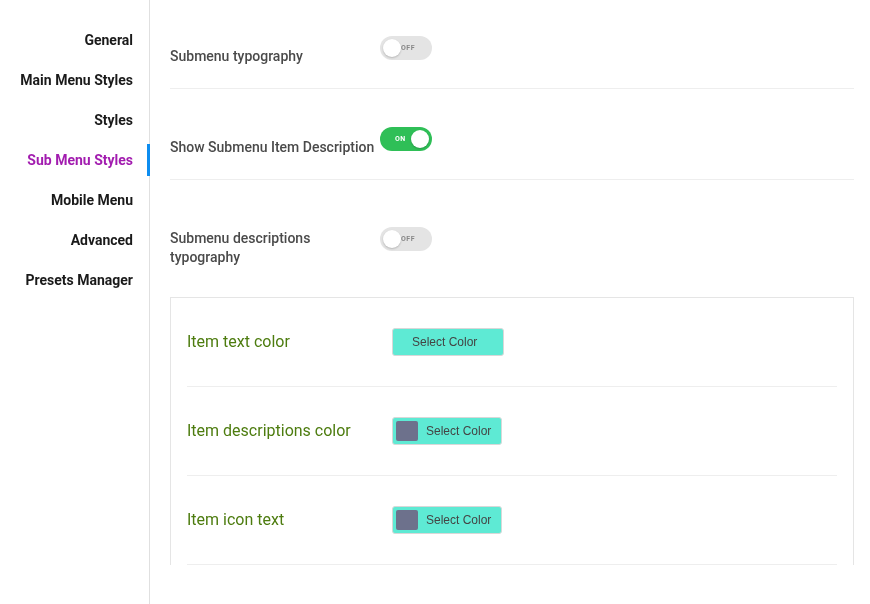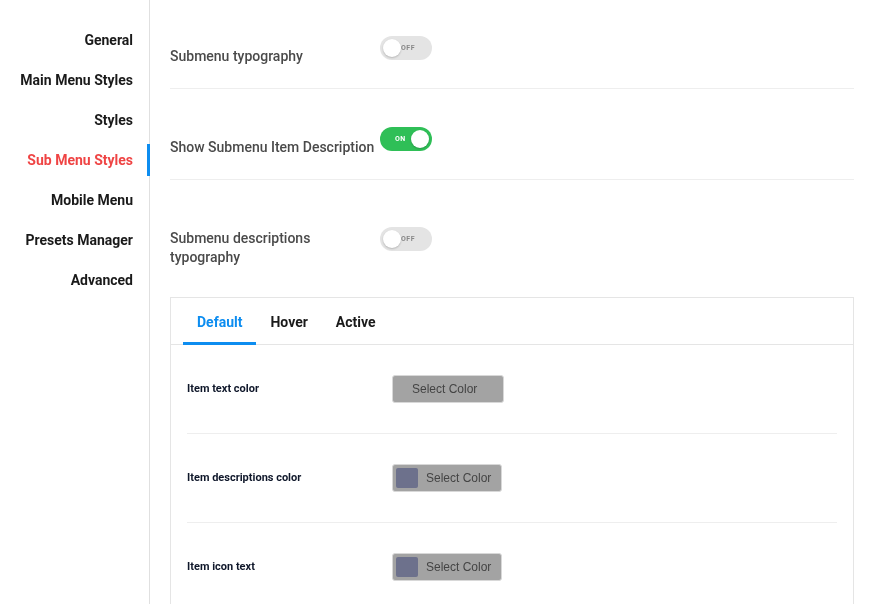--- a/index.html
+++ b/index.html
@@ -25,21 +25,21 @@
   .sidebar-item {
     text-align: right;
     padding: 12px 16px 12px 0;
     font-size: 14px;
     font-weight: 700;
     color: #1a1a1a;
     cursor: pointer;
     position: relative;
   }
   .sidebar-item.active {
-    color: #ef4444;
+    color: #a21caf;
   }
   .sidebar-item.active::after {
     content: "";
     position: absolute;
     right: -1px;
     top: 4px;
     bottom: 4px;
     width: 3px;
     background: #0d8df0;
   }
@@ -127,31 +127,31 @@
     padding: 0 16px;
   }
   .color-row {
     display: flex;
     align-items: center;
     padding: 30px 0 30px 0;
     border-bottom: 1px solid #eee;
   }
   .color-label {
     width: 205px;
-    font-size: 11px;
-    color: #0f172a;
-    font-weight: 700;
+    font-size: 16px;
+    color: #4d7c0f;
+    font-weight: 400;
   }
   .color-btn {
     display: flex;
     align-items: center;
     border: 1px solid #d8d8d8;
     border-radius: 3px;
     padding: 3px 10px 3px 3px;
-    background: #a3a3a3;
+    background: #5eead4;
     cursor: pointer;
     font-size: 12px;
     color: #444;
     height: 28px;
   }
   .swatch {
     width: 22px;
     height: 20px;
     border-radius: 2px;
     margin-right: 8px;
@@ -161,22 +161,22 @@
 </head>
 <body>
 
 <div class="container">
   <div class="sidebar">
     <div class="sidebar-item">General</div>
     <div class="sidebar-item">Main Menu Styles</div>
     <div class="sidebar-item">Styles</div>
     <div class="sidebar-item active">Sub Menu Styles</div>
     <div class="sidebar-item">Mobile Menu</div>
+    <div class="sidebar-item">Advanced</div>
     <div class="sidebar-item">Presets Manager</div>
-    <div class="sidebar-item">Advanced</div>
   </div>
 
   <div class="main">
 
     <div class="setting-row">
       <div class="setting-label">Submenu typography</div>
       <div class="toggle off">
         <span class="txt">OFF</span>
         <span class="knob"></span>
       </div>
@@ -192,25 +192,20 @@
 
     <div class="setting-row noborder">
       <div class="setting-label">Submenu descriptions typography</div>
       <div class="toggle off">
         <span class="txt">OFF</span>
         <span class="knob"></span>
       </div>
     </div>
 
     <div class="tabs-box">
-      <div class="tabs-header">
-        <div class="tab active">Default</div>
-        <div class="tab">Hover</div>
-        <div class="tab">Active</div>
-      </div>
 
       <div class="tab-body">
 
         <div class="color-row">
           <div class="color-label">Item text color</div>
           <button class="color-btn">
             <span class="btn-label no-swatch">Select Color</span>
           </button>
         </div>
 

